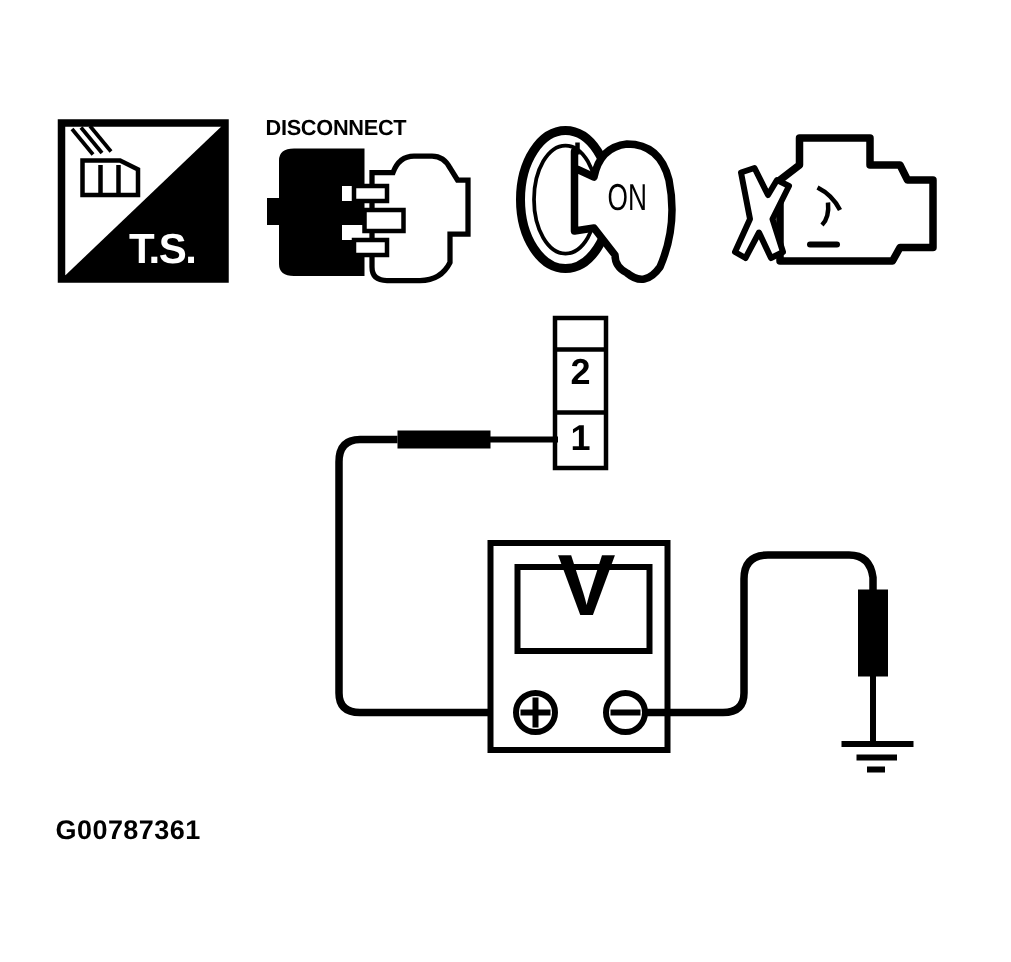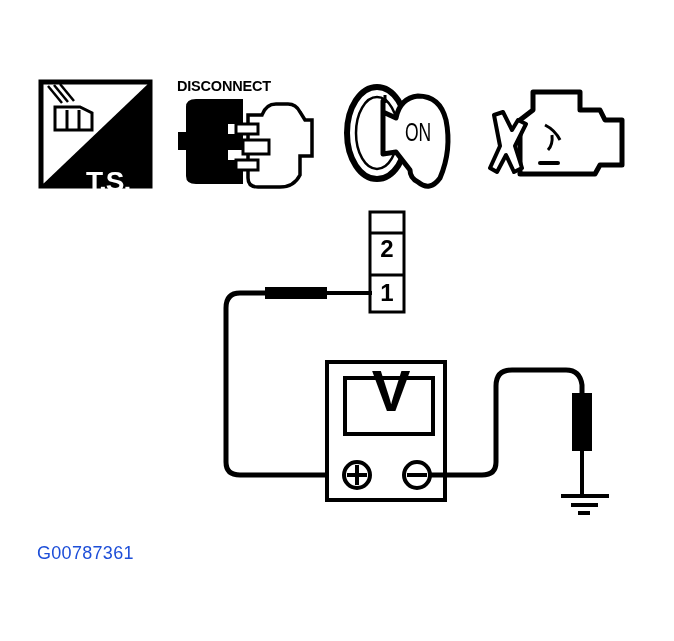--- a/index.html
+++ b/index.html
@@ -1,20 +1,20 @@
 <!DOCTYPE html>
 <html><head>
   <meta charset="utf-8">
   <style>
     html, body { margin: 0; padding: 0; background: #ffffff; }
     body { width: 674px; height: 641px; position: relative; overflow: hidden; font-family: "Liberation Sans", sans-serif; }
     svg { position: absolute; left: 0; top: 0; }
-    .fig-id { position: absolute; left: 37px; top: 543px; font-family: "Liberation Sans", sans-serif; font-weight: normal; font-size: 18px; color: #1d4ed8; letter-spacing: 0.3px; }
+    .fig-id { position: absolute; left: 37px; top: 543px; font-family: "Liberation Sans", sans-serif; font-weight: bold; font-size: 18px; color: #000000; letter-spacing: 0.3px; }
     .lbl-disconnect { position: absolute; left: 177px; top: 78px; font-family: "Liberation Sans", sans-serif; font-weight: bold; font-size: 14.5px; color: #000; letter-spacing: -0.2px; text-align: right; }
-    .ts-text { position: absolute; left: 86px; top: 150px; font-family: "Liberation Sans", sans-serif; font-weight: bold; font-size: 28px; color: #fff; letter-spacing: -1px; margin-top: 16px; }
+    .ts-text { position: absolute; left: 86px; top: 150px; font-family: "Liberation Sans", sans-serif; font-weight: bold; font-size: 28px; color: #fff; letter-spacing: -1px; }
     .on-text { position: absolute; left: 405px; top: 118px; font-family: "Liberation Sans", sans-serif; font-size: 25px; color: #000; transform: scaleX(0.7); transform-origin: left top; }
     .pin-num { position: absolute; font-family: "Liberation Sans", sans-serif; font-weight: bold; font-size: 24px; color: #000; width: 34px; text-align: center; }
     .meter-v { position: absolute; left: 370px; top: 362px; font-family: "Liberation Sans", sans-serif; font-weight: bold; font-size: 58px; color: #000; width: 42px; text-align: center; line-height: 58px; }
   </style>
 </head>
 <body>
 
 <svg width="674" height="641" viewBox="0 0 674 641">
 
   <g>

